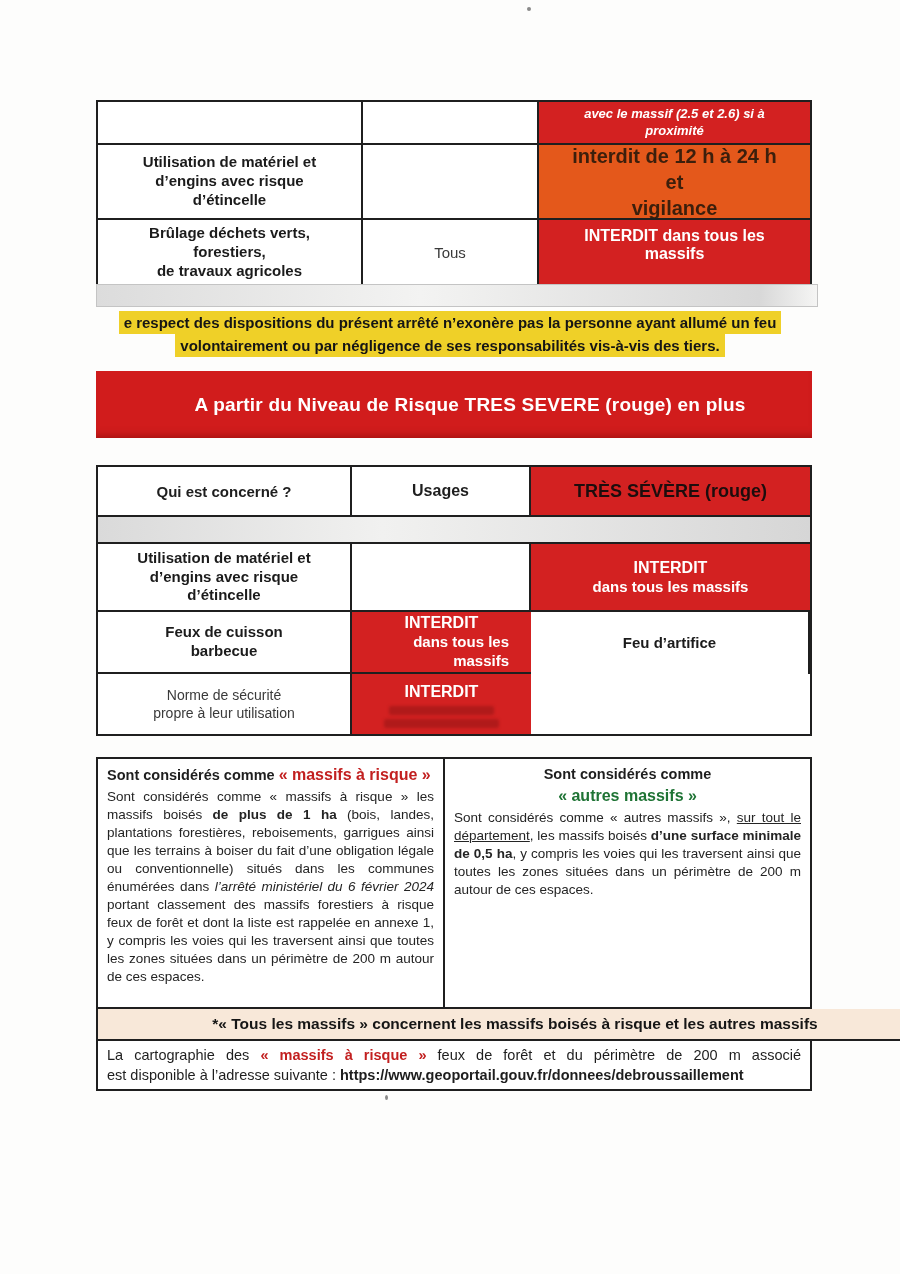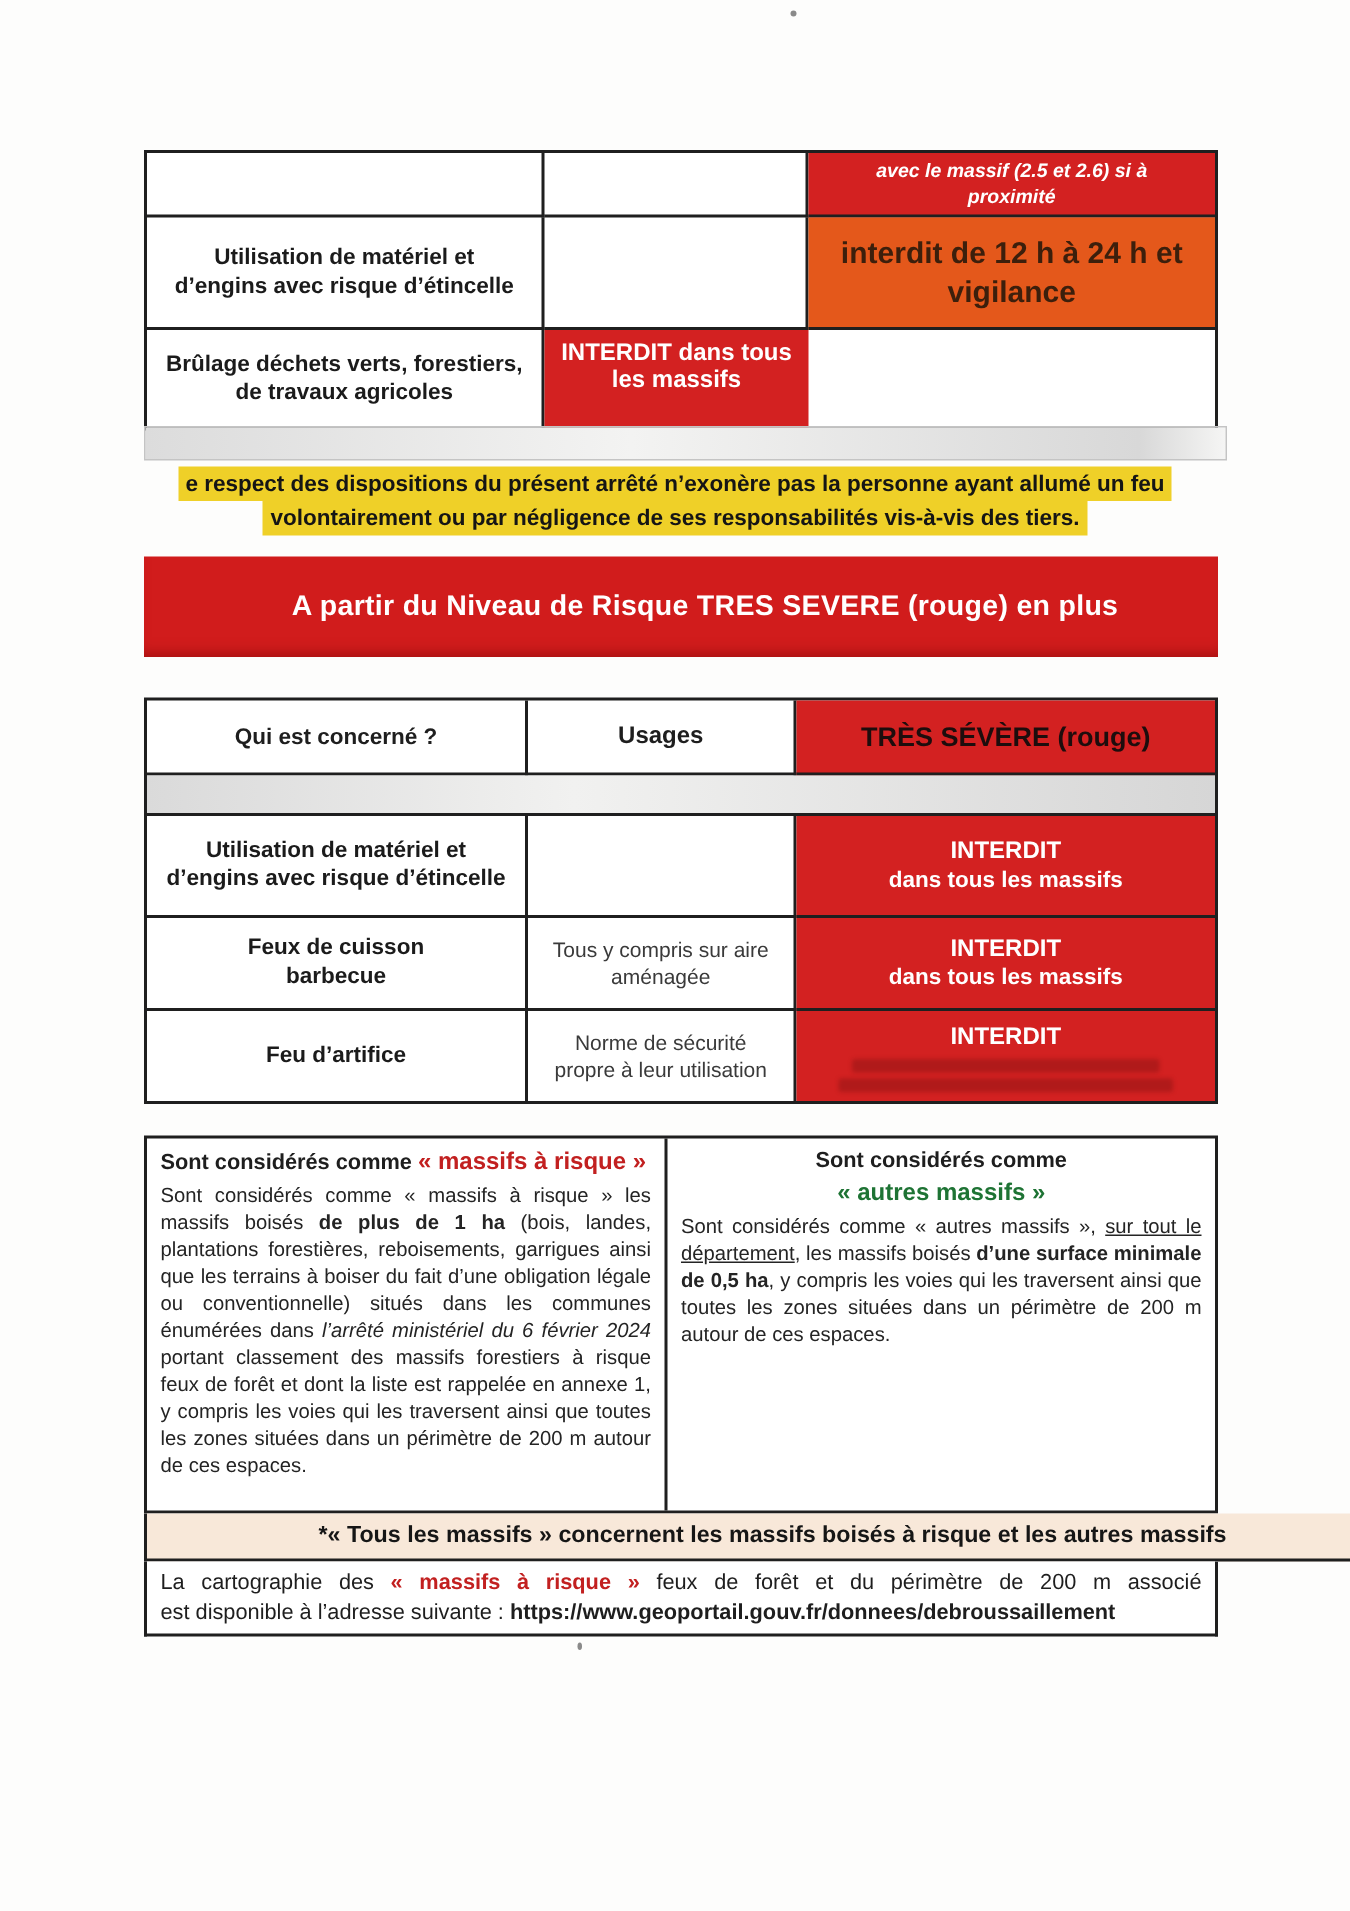--- a/index.html
+++ b/index.html
@@ -8,21 +8,21 @@
     position:relative; width:900px; height:1274px; margin:0 auto;
     background:#fdfdfc; color:#1e1e1e; overflow:hidden;
   }
   .abs { position:absolute; }
 
   
   .tbl { border:2px solid #1f1f1f; display:grid; background:#fff; }
   .cell {
     border-right:2px solid #1f1f1f; border-bottom:2px solid #1f1f1f;
     display:flex; align-items:center; justify-content:center;
-    text-align:center; padding:3px 8px; overflow:hidden;
+    text-align:center; padding:3px 22px; overflow:hidden;
   }
   .cell.last-col { border-right:none; }
   .cell.last-row { border-bottom:none; }
   .pre { white-space:pre-line; }
 
   .red-bg   { background:#d32121; }
   .orange-bg{ background:#e4581b; }
 
   .lbl-bold { font-weight:700; font-size:15px; line-height:1.25; color:#1b1b1b; }
   .plain    { font-size:15px; color:#3a3a3a; }
@@ -126,20 +126,23 @@
     <div class="cell"></div>
     <div class="cell last-col orange-bg">
       <span class="t1-orange-text pre">interdit de 12 h à 24 h et
 vigilance</span>
     </div>
 
     <div class="cell last-row">
       <span class="lbl-bold pre">Brûlage déchets verts, forestiers,
 de travaux agricoles</span>
     </div>
+    <div class="cell last-row">
+      <span class="plain">Tous</span>
+    </div>
     <div class="cell last-col last-row red-bg t1-interdit">
       <span>INTERDIT dans tous les massifs</span>
     </div>
   </div>
 
   <div class="abs gray-band" style="left:96px; top:284px; width:722px; height:23px;"></div>
 
   <div class="abs disclaimer">
     <div><span class="hl">e respect des dispositions du présent arrêté n’exonère pas la personne ayant allumé un feu</span></div>
     <div><span class="hl">volontairement ou par négligence de ses responsabilités vis-à-vis des tiers.</span></div>
@@ -171,24 +174,20 @@
     </div>
     <div class="cell"></div>
     <div class="cell last-col red-bg status">
       <span class="l1">INTERDIT</span>
       <span class="l2">dans tous les massifs</span>
     </div>
 
     <div class="cell">
       <span class="lbl-bold pre">Feux de cuisson
 barbecue</span>
-    </div>
-    <div class="cell">
-      <span class="concern-txt pre">Tous y compris sur aire
-aménagée</span>
     </div>
     <div class="cell last-col red-bg status">
       <span class="l1">INTERDIT</span>
       <span class="l2">dans tous les massifs</span>
     </div>
 
     <div class="cell last-row">
       <span class="lbl-bold pre">Feu d’artifice</span>
     </div>
     <div class="cell last-row">

